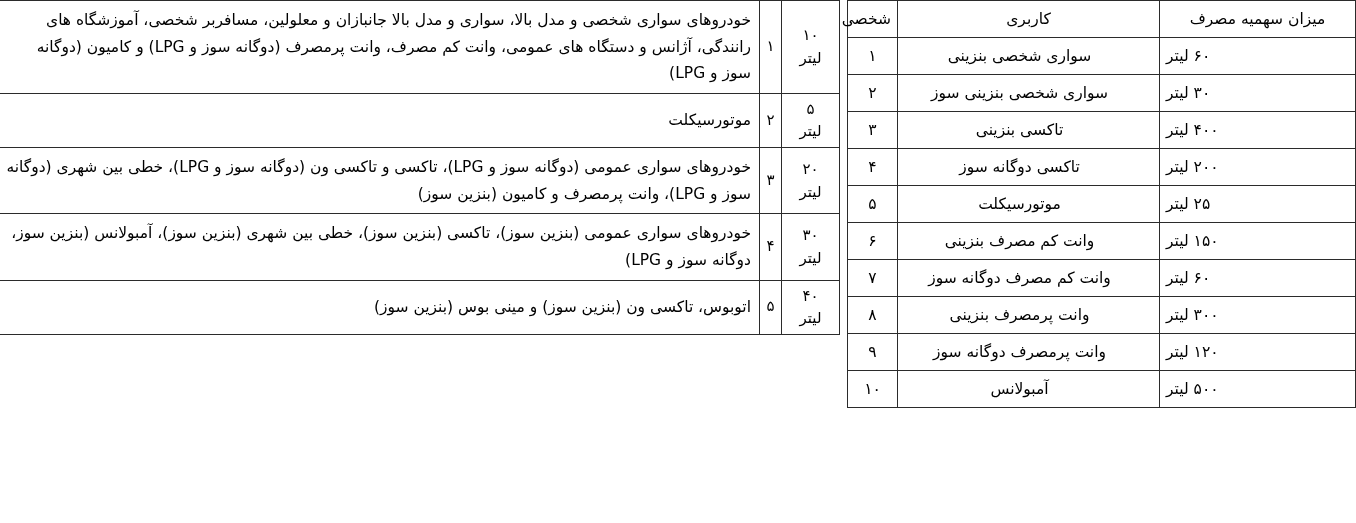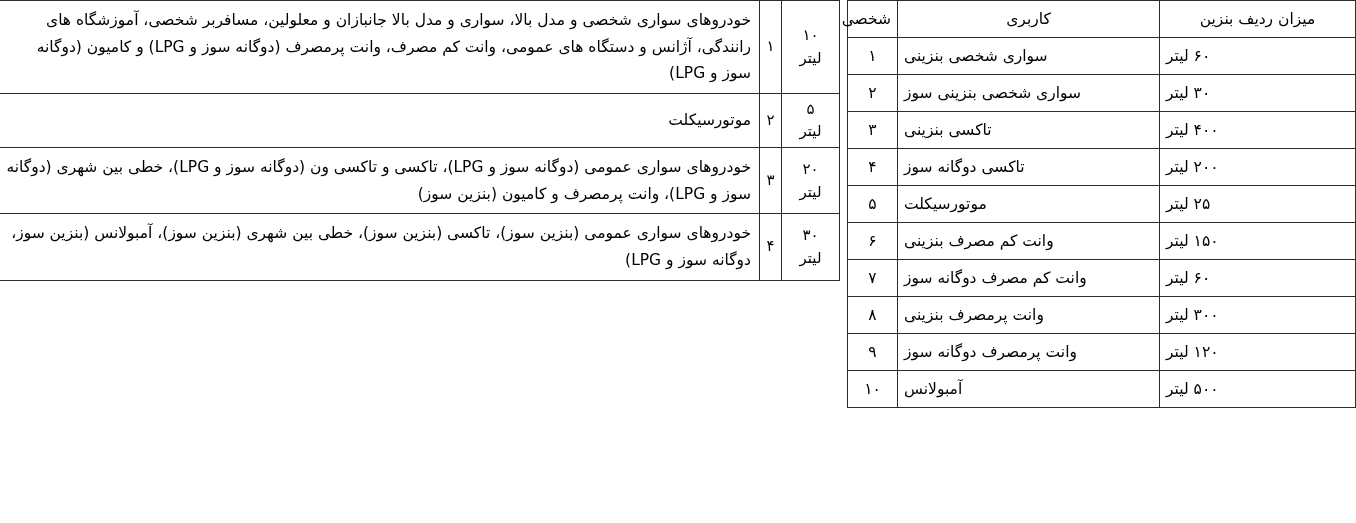--- a/index.html
+++ b/index.html
@@ -93,21 +93,21 @@
   .right-table th.h-use,
   .right-table th.h-idx {
     text-align: center;
     font-size: 15.5px;
   }
   .right-table td.quota {
     text-align: left;
     font-size: 15.5px;
   }
   .right-table td.use {
-    text-align: left;
+    text-align: center;
     padding-right: 24px;
     font-size: 15.5px;
   }
   .right-table td.idx {
     text-align: center;
     font-size: 15.5px;
   }
 </style>
 </head>
 <body>
@@ -147,34 +147,42 @@
           <td class="desc">خودروهای سواری عمومی (دوگانه سوز و LPG)، تاکسی و تاکسی ون (دوگانه سوز و LPG)، خطی بین شهری (دوگانه سوز و LPG)، وانت پرمصرف و کامیون (بنزین سوز)</td>
         </tr>
         <tr>
           <td class="amount">
             <span>۳۰</span><br>
             <span>لیتر</span>
           </td>
           <td class="rownum">۴</td>
           <td class="desc">خودروهای سواری عمومی (بنزین سوز)، تاکسی (بنزین سوز)، خطی بین شهری (بنزین سوز)، آمبولانس (بنزین سوز، دوگانه سوز و LPG)</td>
         </tr>
+        <tr>
+          <td class="amount">
+            <span>۴۰</span><br>
+            <span>لیتر</span>
+          </td>
+          <td class="rownum">۵</td>
+          <td class="desc">اتوبوس، تاکسی ون (بنزین سوز) و مینی بوس (بنزین سوز)</td>
+        </tr>
       </tbody>
     </table>
   </div>
 
   <div class="right-table-wrap">
     <table class="right-table">
       <colgroup>
         <col class="c-quota">
         <col class="c-use">
         <col class="c-idx">
       </colgroup>
       <thead>
         <tr>
-          <th class="h-quota">میزان ردیف بنزین</th>
+          <th class="h-quota">میزان سهمیه مصرف</th>
           <th class="h-use">کاربری</th>
           <th class="h-idx">شخصی</th>
         </tr>
       </thead>
       <tbody>
         <tr>
           <td class="quota">۶۰ لیتر</td>
           <td class="use">سواری شخصی بنزینی</td>
           <td class="idx">۱</td>
         </tr>

